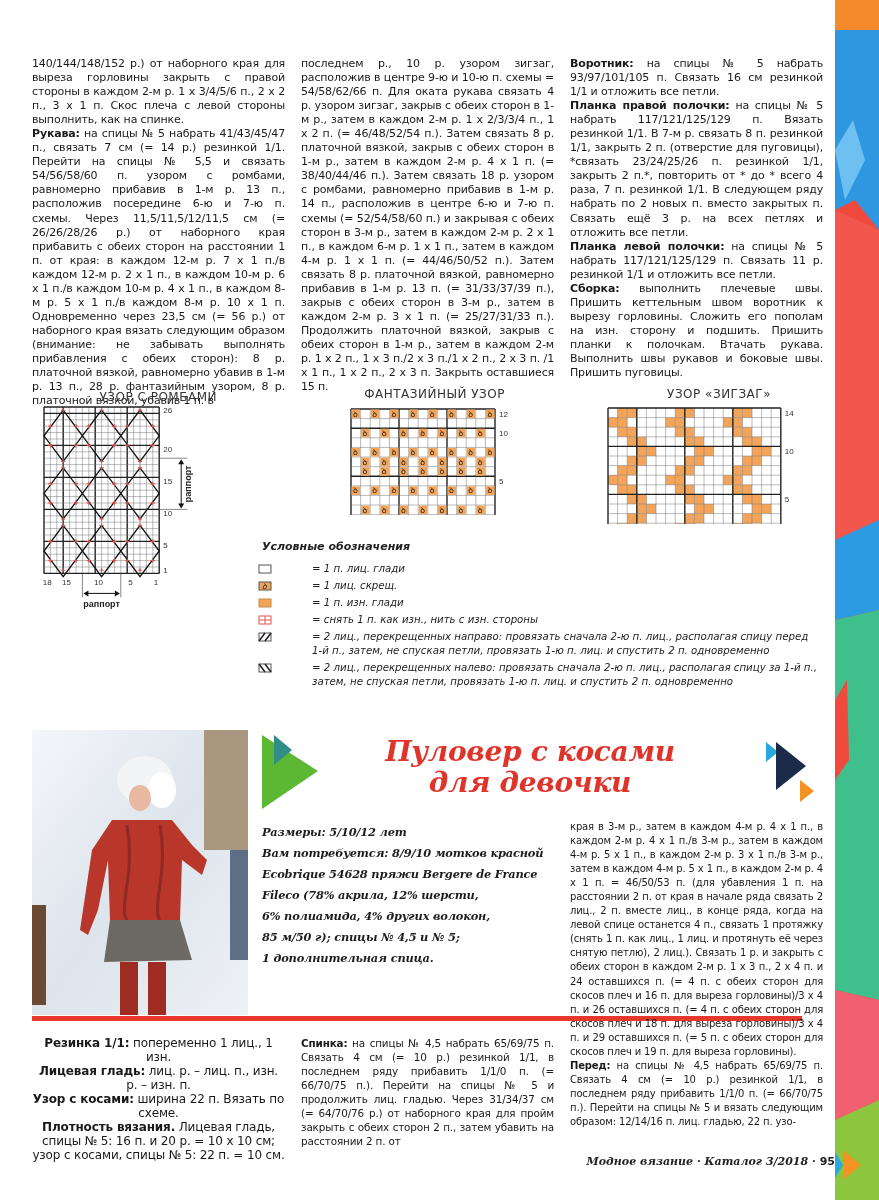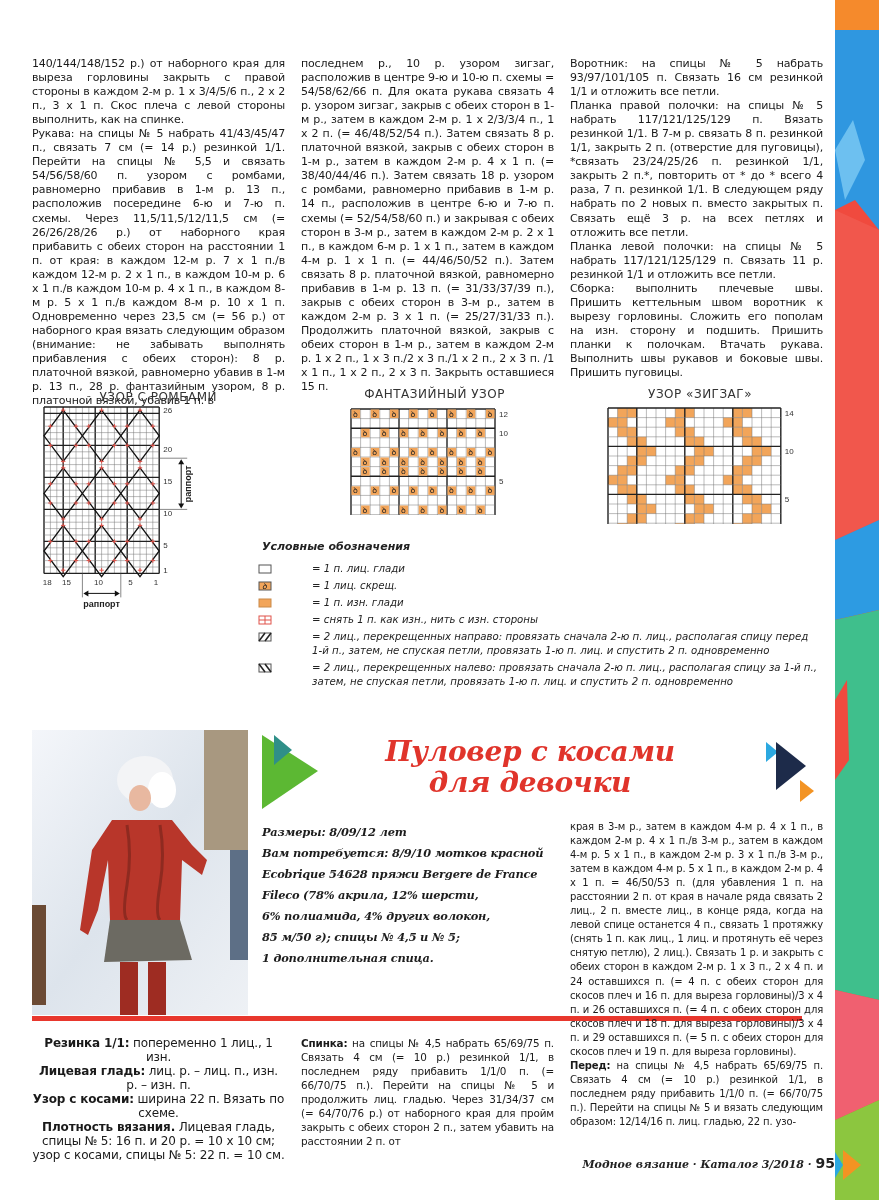--- a/index.html
+++ b/index.html
@@ -1,21 +1,21 @@
 <!DOCTYPE html>
 <html><head>
 <meta charset="utf-8">
 <style>
   * { box-sizing: border-box; margin: 0; padding: 0; }
   html, body { width: 879px; height: 1200px; background: #ffffff; overflow: hidden; }
   body { position: relative; font-family: "DejaVu Sans", sans-serif; color: #1a1a1a; }
 
   .col { position: absolute; font-size: 11px; line-height: 14.05px; text-align: justify; hyphens: manual; letter-spacing: -0.15px; }
   .col p { margin: 0; }
-  .col b { font-weight: normal; }
+  .col b { font-weight: bold; }
   #col1 { left: 32px; top: 57px; width: 253px; }
   #col2 { left: 301px; top: 57px; width: 253px; }
   #col3 { left: 570px; top: 57px; width: 253px; }
 
   
   #deco-strip { position: absolute; right: 0; top: 0; width: 44px; height: 1200px; overflow: hidden; }
   #deco-strip svg { width: 44px; height: 1200px; display: block; }
 
   
   .chart-title { position: absolute; font-size: 12px; letter-spacing: 0.5px; color: #333; text-align: right; font-family: "DejaVu Sans", sans-serif; }
@@ -41,21 +41,21 @@
   #tri-right { position: absolute; left: 766px; top: 742px; }
 
   #specs { position: absolute; left: 262px; top: 822px; width: 300px; font-family: "DejaVu Serif", serif; font-style: italic; font-weight: bold; font-size: 11.4px; line-height: 21px; color: #1d1d1d; letter-spacing: -0.2px; }
 
   #col3b { position: absolute; left: 570px; top: 820px; width: 253px; font-size: 10px; line-height: 14.05px; text-align: justify; letter-spacing: -0.15px; }
 
   #bottom1 { position: absolute; left: 32px; top: 1036px; width: 253px; font-size: 12px; line-height: 14.05px; letter-spacing: -0.15px; text-align: center; }
   #bottom2 { position: absolute; left: 301px; top: 1036px; width: 253px; font-size: 10.4px; line-height: 14.05px; text-align: justify; letter-spacing: -0.15px; }
 
   #footer { position: absolute; right: 44px; top: 1155px; font-family: "DejaVu Serif", serif; font-style: italic; font-size: 11px; font-weight: bold; color: #222; white-space: nowrap; }
-  #footer .page-num { font-family: "DejaVu Sans", sans-serif; font-style: normal; font-size: 14px; font-weight: bold; }
+  #footer .page-num { font-family: "DejaVu Sans", sans-serif; font-style: normal; font-size: 11px; font-weight: bold; }
 </style>
 </head>
 <body>
 
 <div id="deco-strip">
   <svg viewBox="0 0 44 1200" preserveAspectRatio="none">
     <rect x="0" y="0" width="44" height="1200" fill="#f04a3e"></rect>
     <rect x="0" y="0" width="44" height="30" fill="#f58a2c"></rect>
     <polygon points="0,30 44,30 44,230 20,200 0,210" fill="#2f97e0"></polygon>
     <polygon points="0,150 18,120 30,160 10,200" fill="#6dc0f0"></polygon>
@@ -79,21 +79,21 @@
   </div>
 <div id="col3" class="col">
     <p><b>Воротник:</b><span> на спицы № 5 набрать 93/97/101/105 п. Связать 16 см резинкой 1/1 и отложить все петли.</span></p>
     <p><b>Планка правой полочки:</b><span> на спицы № 5 набрать 117/121/125/129 п. Вязать резинкой 1/1. В 7-м р. связать 8 п. резинкой 1/1, закрыть 2 п. (отверстие для пуговицы), *связать 23/24/25/26 п. резинкой 1/1, закрыть 2 п.*, повторить от * до * всего 4 раза, 7 п. резинкой 1/1. В следующем ряду набрать по 2 новых п. вместо закрытых п. Связать ещё 3 р. на всех петлях и отложить все петли.</span></p>
     <p><b>Планка левой полочки:</b><span> на спицы № 5 набрать 117/121/125/129 п. Связать 11 р. резинкой 1/1 и отложить все петли.</span></p>
     <p><b>Сборка:</b><span> выполнить плечевые швы. Пришить кеттельным швом воротник к вырезу горловины. Сложить его пополам на изн. сторону и подшить. Пришить планки к полочкам. Втачать рукава. Выполнить швы рукавов и боковые швы. Пришить пуговицы.</span></p>
   </div>
 
 <div class="chart-title" style="left:42px; top:390px; width:175px;">УЗОР С РОМБАМИ</div>
 <div class="chart-title" style="left:345px; top:387px; width:160px;">ФАНТАЗИЙНЫЙ УЗОР</div>
-<div class="chart-title" style="left:602px; top:387px; width:150px;">УЗОР «ЗИГЗАГ»</div>
+<div class="chart-title" style="left:621px; top:387px; width:150px;">УЗОР «ЗИГЗАГ»</div>
 
 <svg id="chart-rhombus" class="chart-svg" style="left:32px; top:405px;" width="230" height="225">
     <rect x="12" y="2" width="115.2" height="166.4" fill="#fff"></rect>
     <line x1="12" y1="2" x2="12" y2="168.4" stroke="#222" stroke-width="1.4"></line>
     <line x1="18.4" y1="2" x2="18.4" y2="168.4" stroke="#777" stroke-width="0.5"></line>
     <line x1="24.8" y1="2" x2="24.8" y2="168.4" stroke="#777" stroke-width="0.5"></line>
     <line x1="31.200000000000003" y1="2" x2="31.200000000000003" y2="168.4" stroke="#222" stroke-width="1.4"></line>
     <line x1="37.6" y1="2" x2="37.6" y2="168.4" stroke="#777" stroke-width="0.5"></line>
     <line x1="44" y1="2" x2="44" y2="168.4" stroke="#777" stroke-width="0.5"></line>
     <line x1="50.400000000000006" y1="2" x2="50.400000000000006" y2="168.4" stroke="#777" stroke-width="0.5"></line>
@@ -871,21 +871,21 @@
   <polygon points="10,0 10,48 40,24" fill="#1d2b4a"></polygon>
   <polygon points="34,38 34,60 48,49" fill="#f39323"></polygon>
 </svg>
 
 <div id="article-title">
   <div>Пуловер с косами</div>
   <div>для девочки</div>
 </div>
 
 <div id="specs">
-    <div>Размеры: 8/09/12 лет</div>
+    <div>Размеры: 5/10/12 лет</div>
     <div>Вам потребуется: 8/9/10 мотков красной</div>
     <div>Ecobrique 54628 пряжи Bergere de France</div>
     <div>Fileco (78% акрила, 12% шерсти,</div>
     <div>6% полиамида, 4% других волокон,</div>
     <div>85 м/50 г); спицы № 4,5 и № 5;</div>
     <div>1 дополнительная спица.</div>
   </div>
 
 <div id="col3b">
     <p><span>края в 3-м р., затем в каждом 4-м р. 4 х 1 п., в каждом 2-м р. 4 х 1 п./в 3-м р., затем в каждом 4-м р. 5 х 1 п., в каждом 2-м р. 3 х 1 п./в 3-м р., затем в каждом 4-м р. 5 х 1 п., в каждом 2-м р. 4 х 1 п. = 46/50/53 п. (для убавления 1 п. на расстоянии 2 п. от края в начале ряда связать 2 лиц., 2 п. вместе лиц., в конце ряда, когда на левой спице останется 4 п., связать 1 протяжку (снять 1 п. как лиц., 1 лиц. и протянуть её через снятую петлю), 2 лиц.). Связать 1 р. и закрыть с обеих сторон в каждом 2-м р. 1 х 3 п., 2 х 4 п. и 24 оставшихся п. (= 4 п. с обеих сторон для скосов плеч и 16 п. для выреза горловины)/3 х 4 п. и 26 оставшихся п. (= 4 п. с обеих сторон для скосов плеч и 18 п. для выреза горловины)/3 х 4 п. и 29 оставшихся п. (= 5 п. с обеих сторон для скосов плеч и 19 п. для выреза горловины).</span></p>

